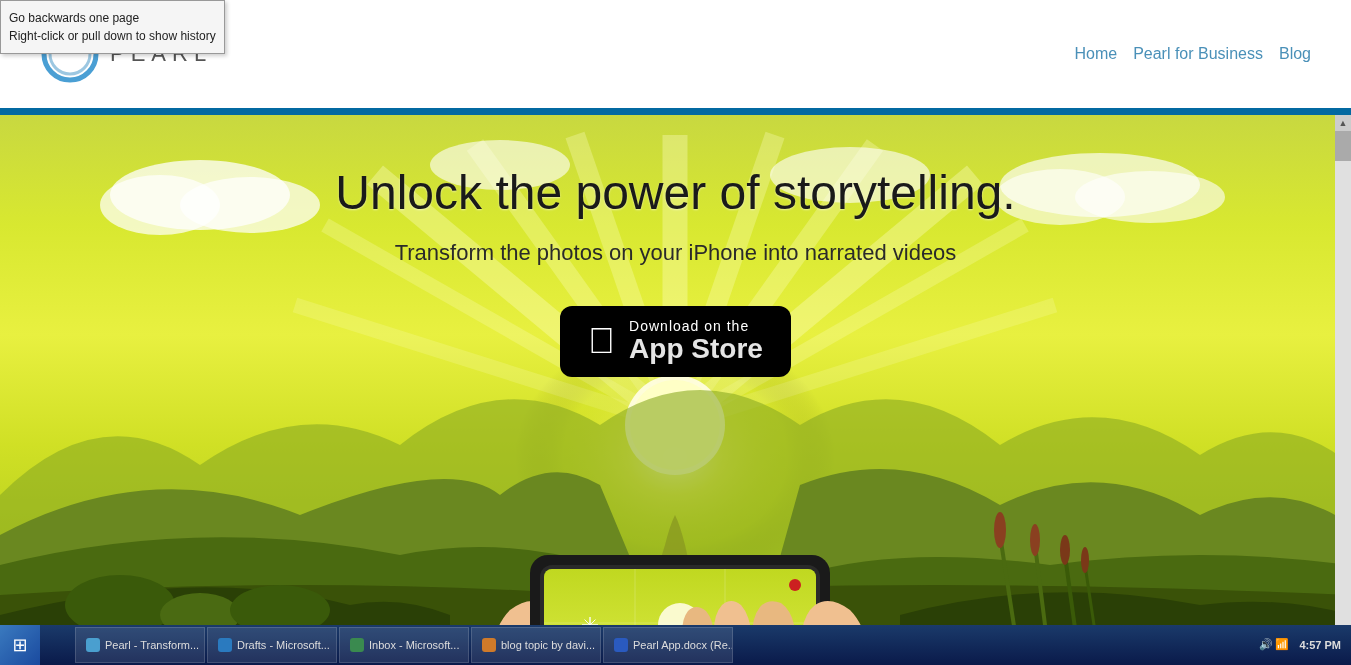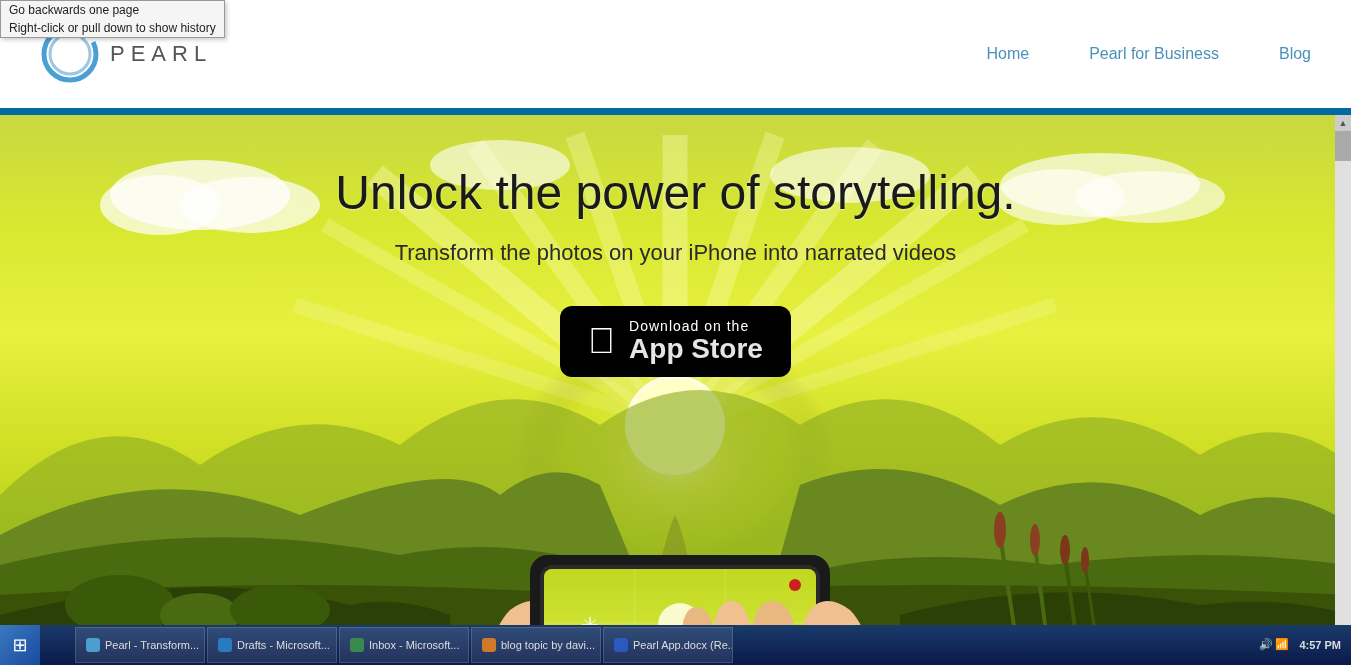--- a/index.html
+++ b/index.html
@@ -4,21 +4,21 @@
   <style>
     * { margin: 0; padding: 0; box-sizing: border-box; }
     body { font-family: 'Helvetica Neue', Arial, sans-serif; width: 1351px; height: 665px; overflow: hidden; position: relative; }
 
     
     .tooltip {
       position: absolute;
       top: 0; left: 0;
       background: #f5f5f5;
       border: 1px solid #999;
-      padding: 0 8px;
+      padding: 8px 8px;
       font-size: 12px;
       color: #222;
       z-index: 1000;
       line-height: 1.5;
       box-shadow: 2px 2px 4px rgba(0,0,0,0.2);
     }
 
     
     .navbar {
       position: absolute;
@@ -47,21 +47,21 @@
     .logo-text {
       font-size: 22px;
       letter-spacing: 6px;
       color: #555;
       font-weight: 400;
     }
 
     .nav-links {
       display: flex;
       align-items: center;
-      gap: 60px;
+      gap: 16px;
     }
 
     .nav-link {
       font-size: 16px;
       color: #4a90b8;
       text-decoration: none;
       cursor: pointer;
     }
 
     

